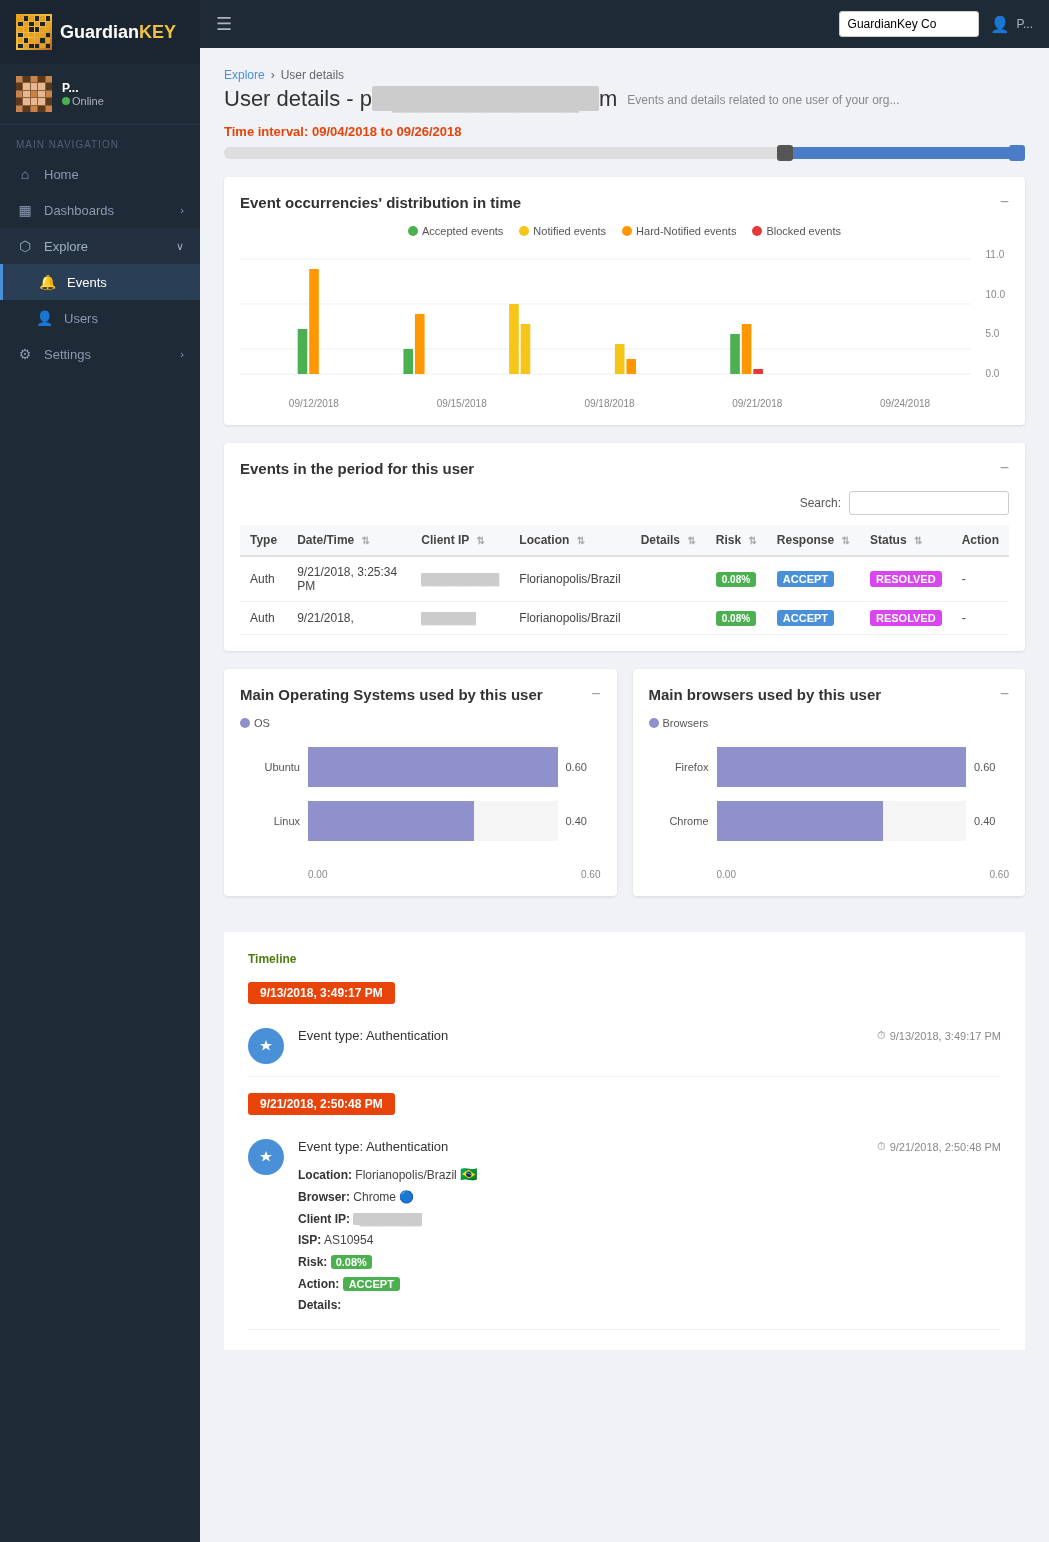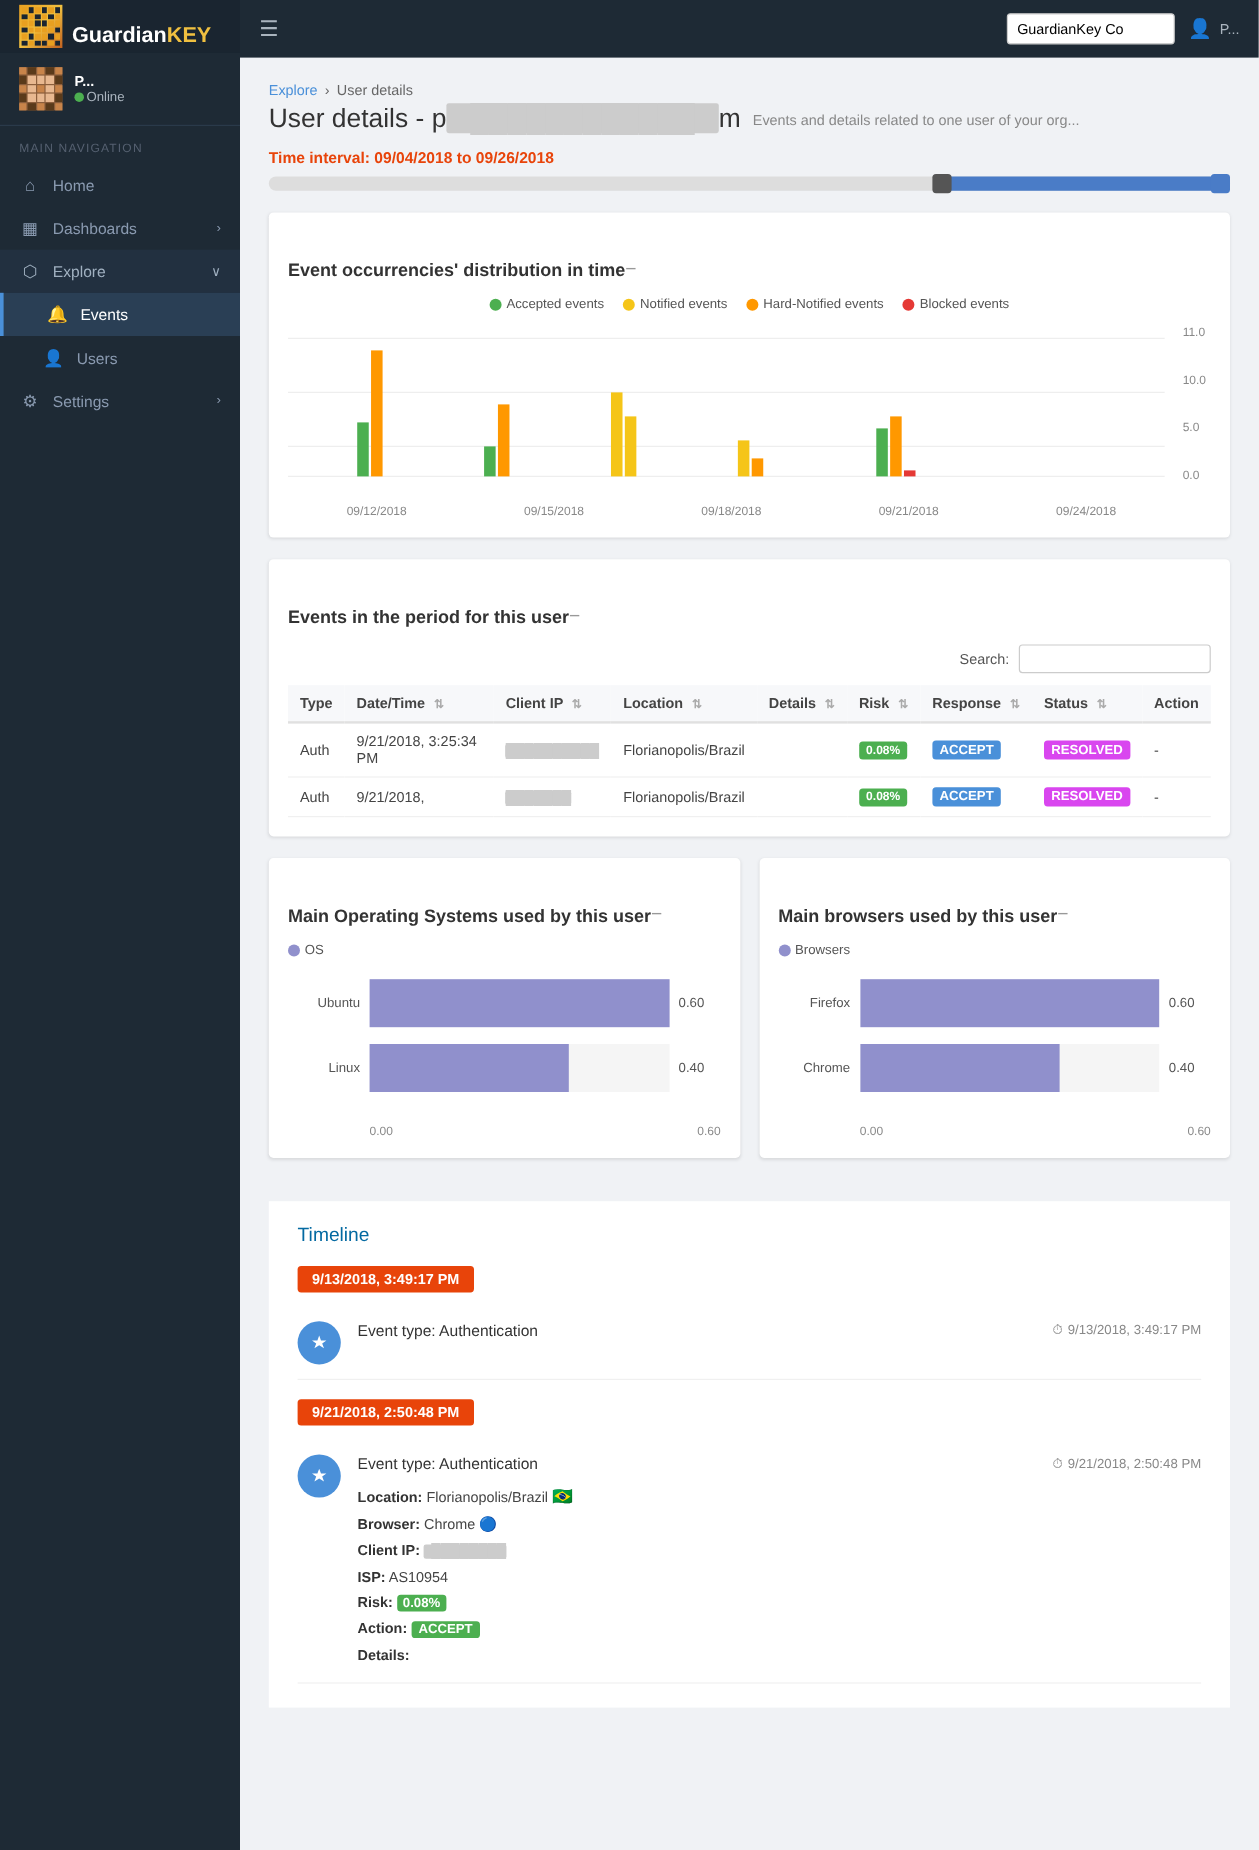--- a/index.html
+++ b/index.html
@@ -9,23 +9,23 @@
     .sidebar {
       width: 200px;
       background: #1e2a35;
       color: #aab4be;
       flex-shrink: 0;
       display: flex;
       flex-direction: column;
     }
     .sidebar-logo {
       background: #1a2530;
-      padding: 4px 16px;
-      display: flex;
-      align-items: flex-end;
+      padding: 14px 16px;
+      display: flex;
+      align-items: center;
       gap: 8px;
     }
     .logo-pixel {
       width: 36px; height: 36px;
       background: linear-gradient(135deg, #e8a020 0%, #f0c040 50%, #c06020 100%);
       display: grid;
       grid-template-columns: repeat(6,1fr);
       grid-template-rows: repeat(6,1fr);
       gap: 1px;
       padding: 2px;
@@ -176,23 +176,22 @@
     .card {
       background: #fff;
       border-radius: 4px;
       box-shadow: 0 1px 3px rgba(0,0,0,0.1);
       margin-bottom: 18px;
       padding: 16px;
     }
     .card-header {
       display: flex;
       align-items: center;
-      justify-content: flex-start;
+      justify-content: space-between;
       margin-bottom: 14px;
-      margin-top: 23px;
     }
     .card-title { font-size: 15px; font-weight: 600; color: #333; }
     .card-collapse { color: #999; font-size: 16px; cursor: pointer; }
 
     
     .chart-legend {
       display: flex;
       gap: 16px;
       font-size: 11px;
       color: #555;
@@ -258,21 +257,21 @@
     .hbar-row { display: flex; align-items: center; margin-bottom: 14px; gap: 8px; }
     .hbar-label { width: 60px; text-align: right; font-size: 11px; color: #555; flex-shrink: 0; }
     .hbar-bar-container { flex: 1; height: 40px; background: #f5f5f5; position: relative; }
     .hbar-bar { height: 100%; background: #9090cc; }
     .hbar-value { font-size: 11px; color: #555; width: 35px; flex-shrink: 0; }
     .hbar-legend { display: flex; gap: 12px; font-size: 11px; color: #555; margin-bottom: 8px; }
     .hbar-x-labels { display: flex; justify-content: space-between; font-size: 10px; color: #888; margin-top: 4px; padding: 0 0 0 68px; }
 
     
     .timeline-section { background: #fff; padding: 20px 24px; margin-bottom: 0; }
-    .timeline-title { font-size: 16px; font-weight: 400; color: #0369a1; margin-bottom: 16px; }
+    .timeline-title { font-size: 12px; font-weight: 700; color: #4d7c0f; margin-bottom: 16px; }
     .timeline-date-badge {
       display: inline-block;
       background: #e8440a;
       color: #fff;
       padding: 4px 12px;
       border-radius: 3px;
       font-size: 12px;
       font-weight: 600;
       margin-bottom: 12px;
     }

